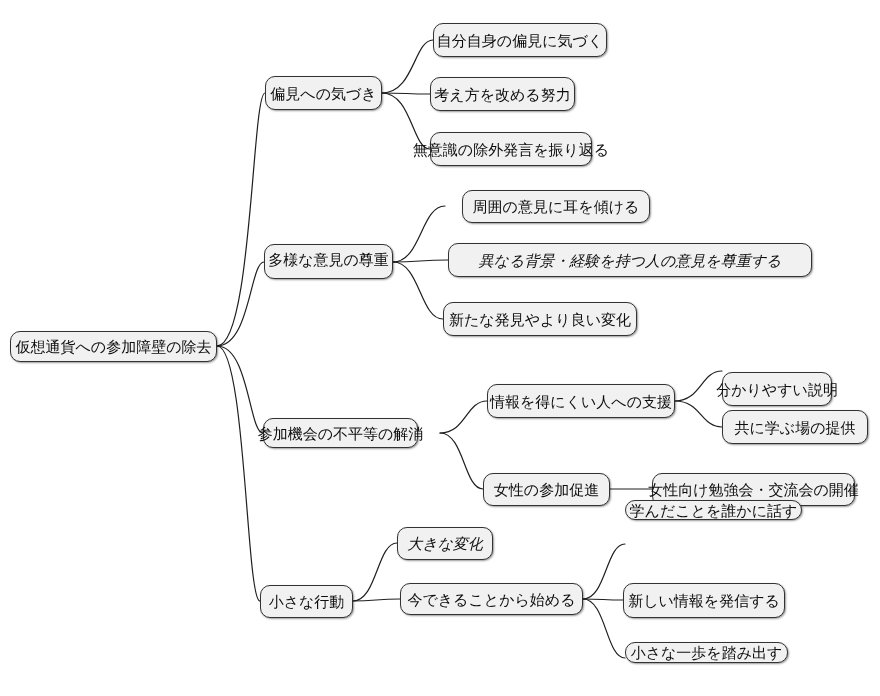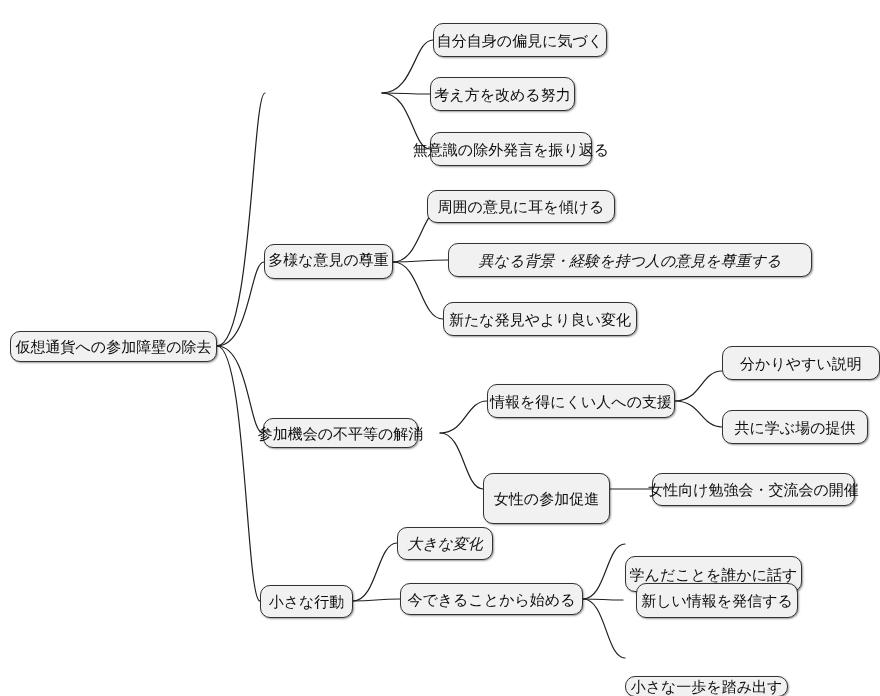--- a/index.html
+++ b/index.html
@@ -68,36 +68,37 @@
     <path d="M610,489 L652,489"></path>
     <path d="M353,601 C377,601 377,543 397,543"></path>
     <path d="M353,601 C376,601 376,599 400,599"></path>
     <path d="M583,599 C606,599 606,544 625,544"></path>
     <path d="M583,599 C603,599 603,600 623,600"></path>
     <path d="M583,599 C606,599 606,658 625,658"></path>
   </svg>
 
   <div class="node" style="left:10px;top:331px;width:207px;height:31px;">仮想通貨への参加障壁の除去</div>
 
+  <div class="node" style="left:265px;top:76px;width:117px;height:34px;">偏見への気づき</div>
   <div class="node" style="left:430px;top:77px;width:145px;height:34px;">考え方を改める努力</div>
   <div class="node" style="left:433px;top:23px;width:174px;height:34px;">自分自身の偏見に気づく</div>
   <div class="node" style="left:430px;top:132px;width:162px;height:34px;">無意識の除外発言を振り返る</div>
 
   <div class="node" style="left:264px;top:244px;width:129px;height:35px;font-family:Liberation Mono, monospace;">多様な意見の尊重</div>
-  <div class="node" style="left:427px;top:190px;width:188px;height:33px;text-align:right;">周囲の意見に耳を傾ける</div>
+  <div class="node" style="left:462px;top:190px;width:188px;height:33px;text-align:right;">周囲の意見に耳を傾ける</div>
   <div class="node" style="left:448px;top:243px;width:364px;height:34px;font-style:italic;">異なる背景・経験を持つ人の意見を尊重する</div>
   <div class="node" style="left:443px;top:302px;width:194px;height:34px;">新たな発見やより良い変化</div>
 
   <div class="node" style="left:263px;top:418px;width:155px;height:30px;">参加機会の不平等の解消</div>
   <div class="node" style="left:487px;top:384px;width:188px;height:34px;">情報を得にくい人への支援</div>
-  <div class="node" style="left:722px;top:346px;width:158px;height:34px;">分かりやすい説明</div>
+  <div class="node" style="left:722px;top:372px;width:110px;height:34px;">分かりやすい説明</div>
   <div class="node" style="left:722px;top:410px;width:146px;height:34px;">共に学ぶ場の提供</div>
-  <div class="node" style="left:483px;top:473px;width:127px;height:51px;">女性の参加促進</div>
+  <div class="node" style="left:483px;top:473px;width:127px;height:33px;">女性の参加促進</div>
   <div class="node" style="left:652px;top:473px;width:203px;height:33px;">女性向け勉強会・交流会の開催</div>
 
   <div class="node" style="left:260px;top:585px;width:93px;height:33px;">小さな行動</div>
   <div class="node" style="left:397px;top:527px;width:96px;height:33px;font-style:italic;">大きな変化</div>
   <div class="node" style="left:400px;top:583px;width:183px;height:32px;">今できることから始める</div>
-  <div class="node" style="left:625px;top:556px;width:177px;height:36px;text-align:center;">学んだことを誰かに話す</div>
-  <div class="node" style="left:623px;top:583px;width:162px;height:35px;margin-left:13px;">新しい情報を発信する</div>
-  <div class="node" style="left:625px;top:676px;width:163px;height:21px;">小さな一歩を踏み出す</div>
+  <div class="node" style="left:625px;top:500px;width:177px;height:20px;text-align:center;">学んだことを誰かに話す</div>
+  <div class="node" style="left:623px;top:583px;width:162px;height:35px;">新しい情報を発信する</div>
+  <div class="node" style="left:625px;top:642px;width:163px;height:21px;">小さな一歩を踏み出す</div>
 
 </div>
 
 </body></html>

